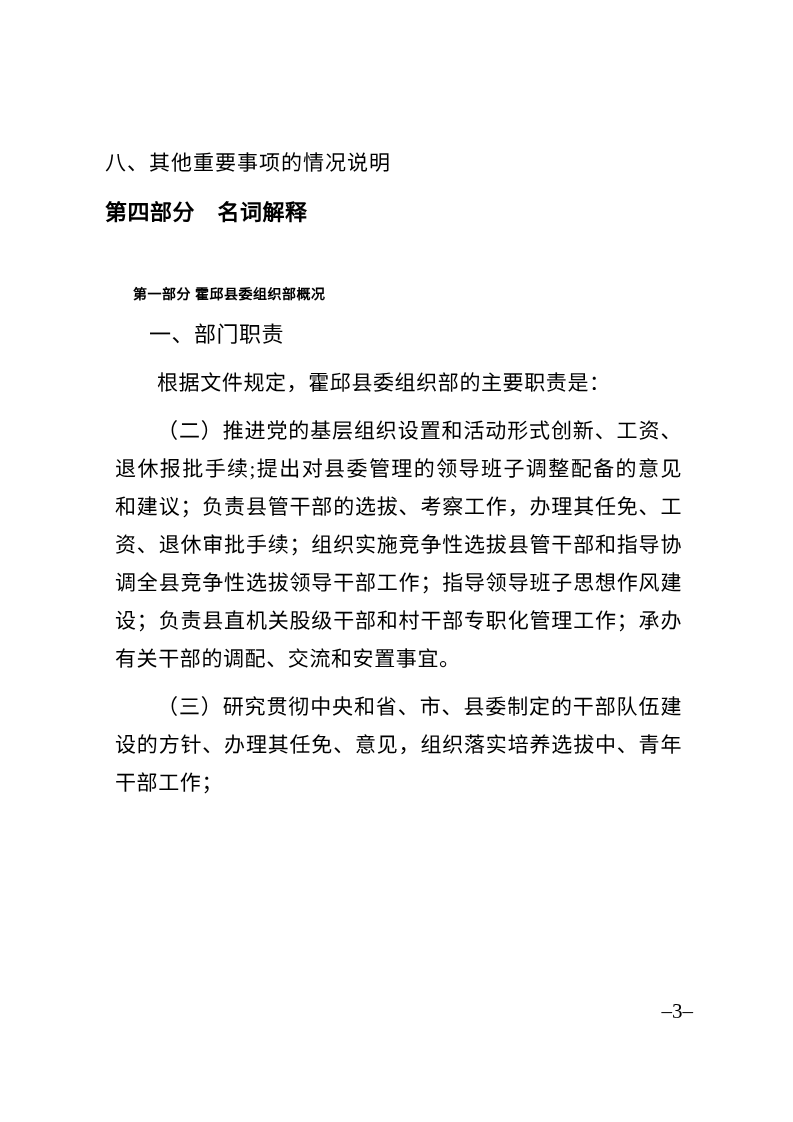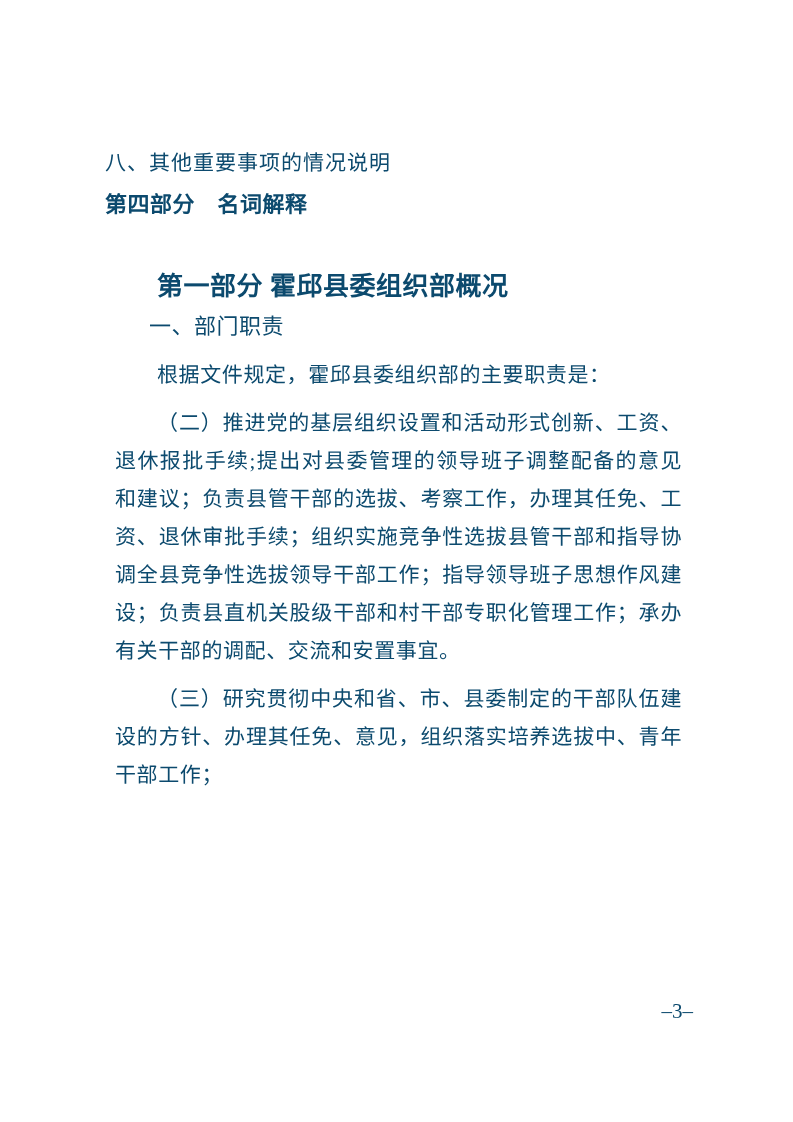--- a/index.html
+++ b/index.html
@@ -5,56 +5,56 @@
   html, body {
     margin: 0;
     padding: 0;
     background: #ffffff;
   }
   .page {
     position: relative;
     width: 793px;
     height: 1122px;
     background: #ffffff;
-    color: #0c4a6e;
+    color: #000000;
     font-family: "Liberation Serif", "DejaVu Serif", serif;
     overflow: hidden;
     box-sizing: border-box;
   }
   .content {
     position: absolute;
     left: 105px;
     right: 101px;
     top: 144px;
   }
   .line-other {
     margin: 0;
     font-size: 21px;
     line-height: 38px;
     font-weight: 400;
     letter-spacing: 1px;
   }
   .line-part4 {
-    margin: 4px 0 0 0;
+    margin: 12px 0 0 0;
     font-size: 22px;
     line-height: 38px;
     font-weight: 700;
     letter-spacing: 0.5px;
   }
   .main-title {
     margin: 27px 0 0 0;
     font-size: 23px;
     line-height: 40px;
     font-weight: 700;
     text-align: center;
     letter-spacing: 0.5px;
   }
   .part1-heading {
     margin: 44px 0 0 0;
-    font-size: 26px;
+    font-size: 14px;
     line-height: 38px;
     font-weight: 700;
     text-indent: 2em;
     letter-spacing: 0.5px;
   }
   .sec1-heading {
     margin: 2px 0 0 0;
     font-size: 22px;
     line-height: 38px;
     font-weight: 400;

